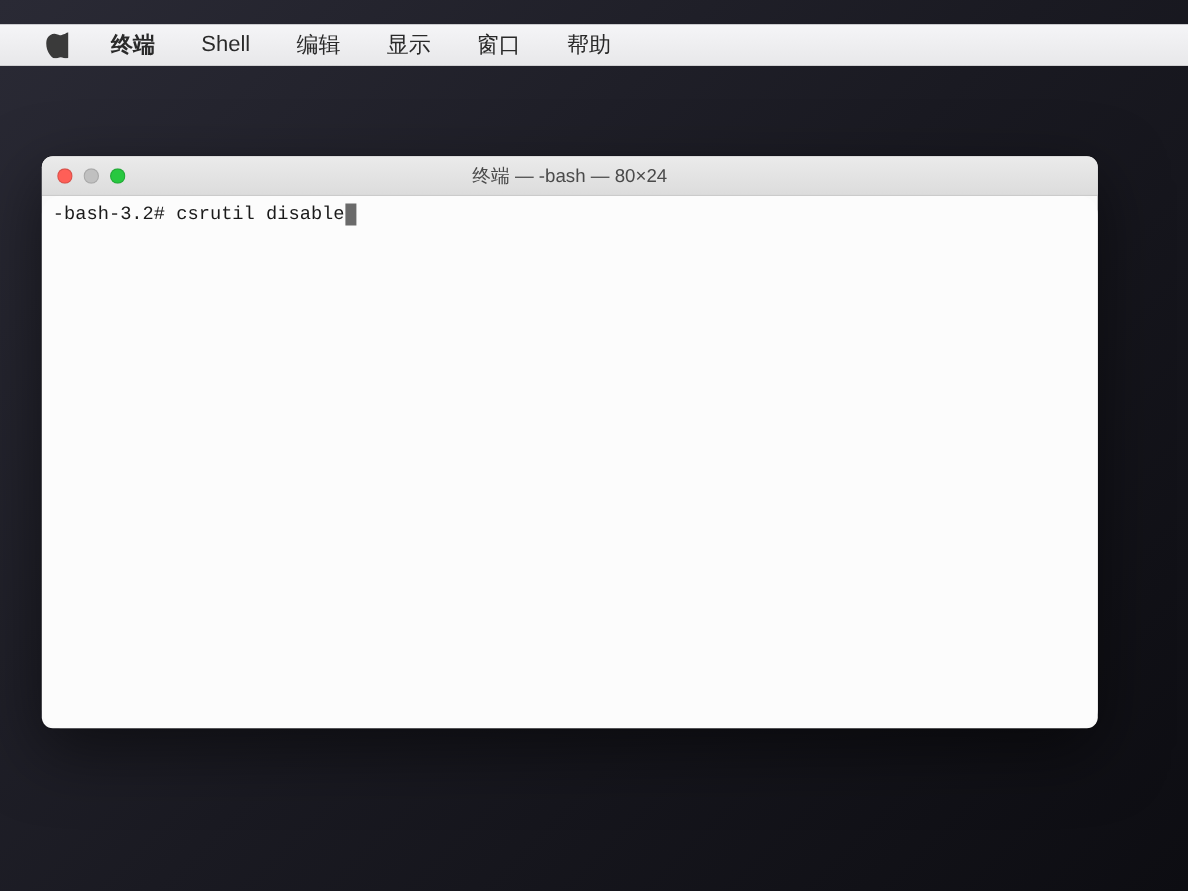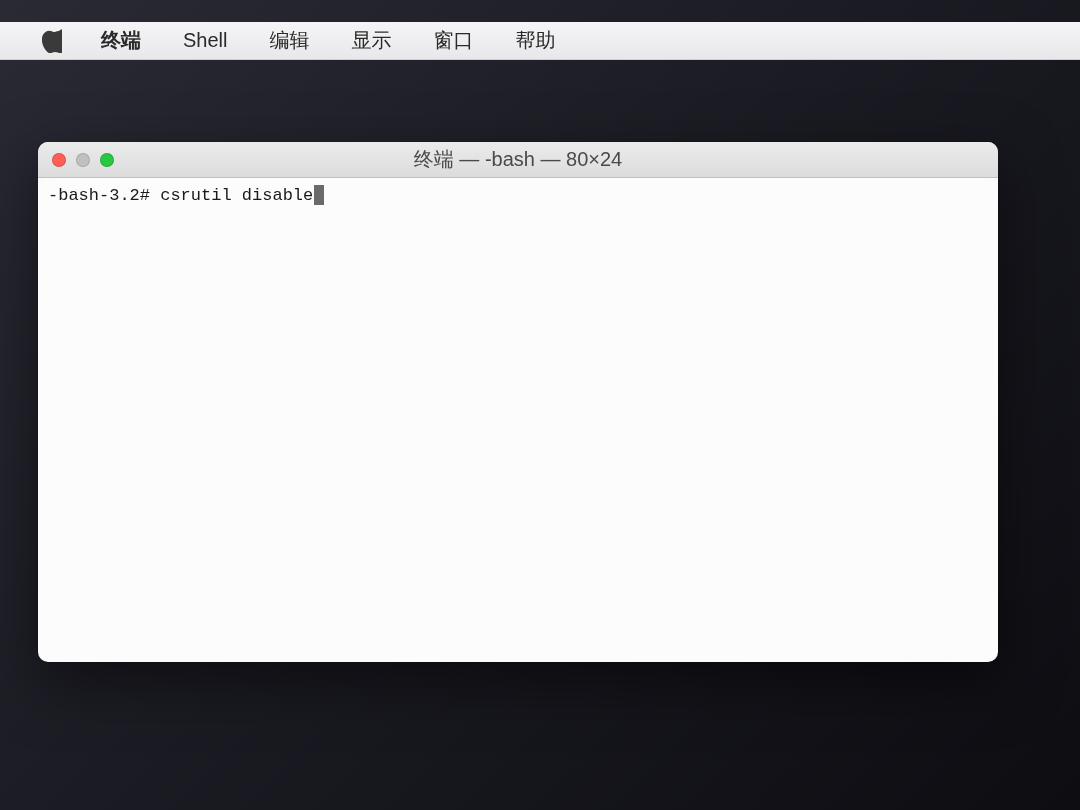--- a/index.html
+++ b/index.html
@@ -102,21 +102,21 @@
     
     .traffic-light.maximize {
       background: #28c840;
       border: 0.5px solid rgba(0,0,0,0.15);
     }
     
     .window-title {
       position: absolute;
       left: 50%;
       transform: translateX(-50%);
-      font-size: 20px;
+      font-size: 17px;
       color: #4a4a4a;
       font-weight: 400;
     }
     
     .terminal-content {
       padding: 6px 10px;
       font-family: "Menlo", "Monaco", "Courier New", monospace;
       font-size: 17px;
       color: #1a1a1a;
       line-height: 1.4;

